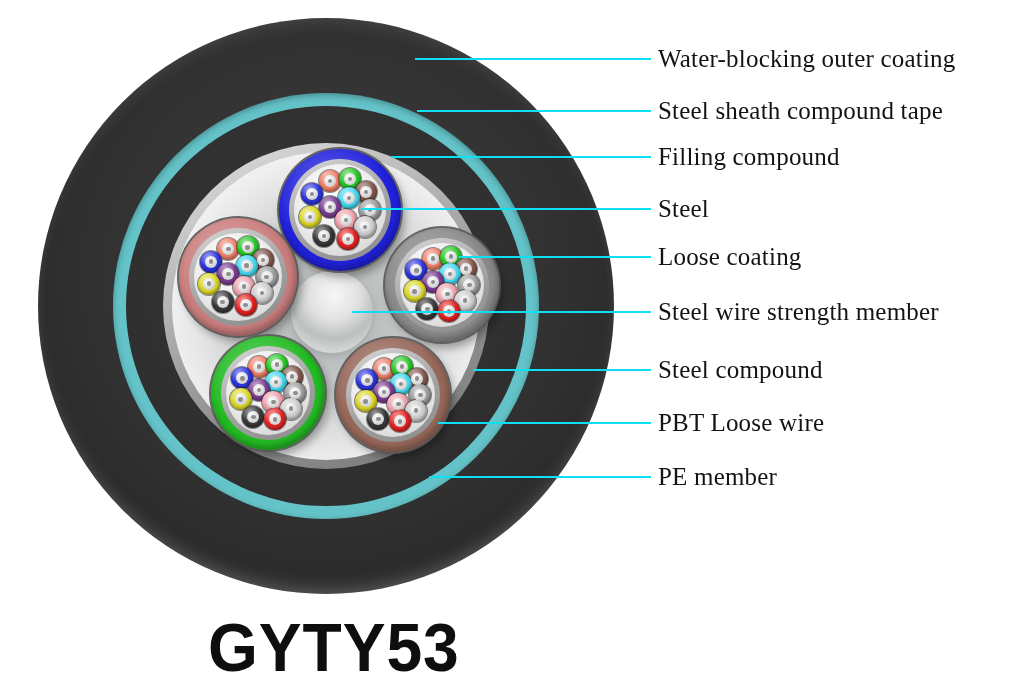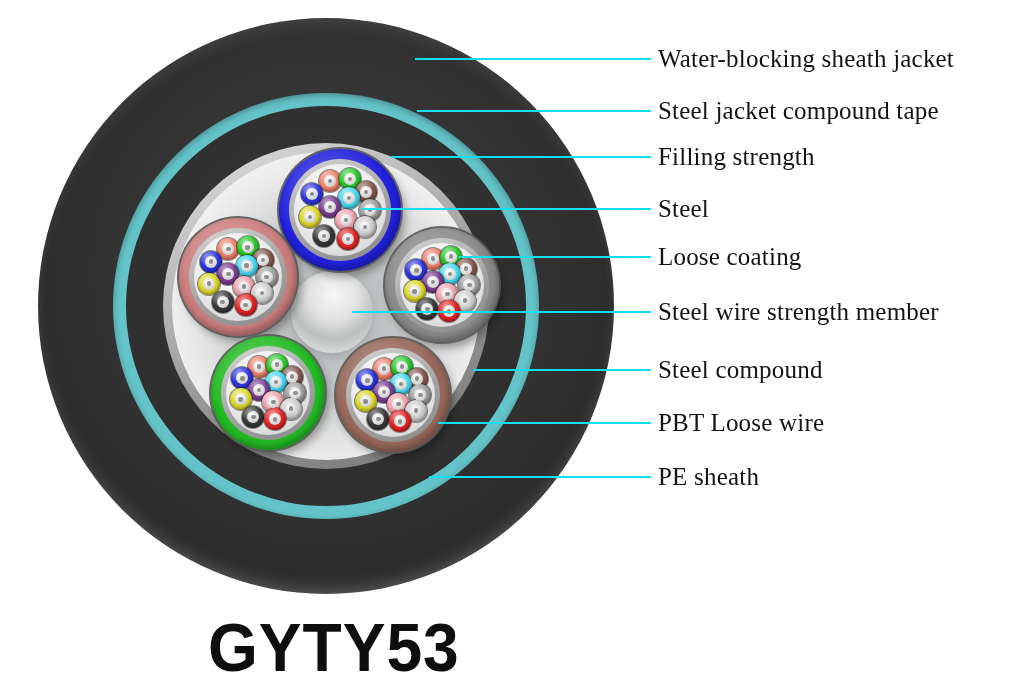--- a/index.html
+++ b/index.html
@@ -215,32 +215,32 @@
       <div class="circle" style="left: 413.626px; top: 408.322px; width: 4.4px; height: 4.4px; background: rgb(141, 141, 141); z-index: 10;"></div>
       <div class="circle" style="left: 367.391px; top: 407.739px; width: 22px; height: 22px; background: radial-gradient(circle at 38% 28%, rgba(255, 255, 255, 0.55) 0%, rgba(255, 255, 255, 0) 48%), rgb(56, 56, 56); z-index: 8; box-shadow: rgba(25, 25, 25, 0.5) 0px 0px 0px 1px, rgba(0, 0, 0, 0.35) -1px -2px 3px inset;"></div>
       <div class="circle" style="left: 372.391px; top: 412.739px; width: 12px; height: 12px; background: radial-gradient(circle at 40% 30%, rgb(255, 255, 255) 0%, rgb(220, 220, 220) 55%, rgb(188, 188, 188) 100%); z-index: 9;"></div>
       <div class="circle" style="left: 376.191px; top: 416.539px; width: 4.4px; height: 4.4px; background: rgb(141, 141, 141); z-index: 10;"></div>
       <div class="circle" style="left: 389.304px; top: 410.478px; width: 22px; height: 22px; background: radial-gradient(circle at 38% 28%, rgba(255, 255, 255, 0.55) 0%, rgba(255, 255, 255, 0) 48%), rgb(229, 34, 34); z-index: 8; box-shadow: rgba(25, 25, 25, 0.5) 0px 0px 0px 1px, rgba(0, 0, 0, 0.35) -1px -2px 3px inset;"></div>
       <div class="circle" style="left: 394.304px; top: 415.478px; width: 12px; height: 12px; background: radial-gradient(circle at 40% 30%, rgb(255, 255, 255) 0%, rgb(220, 220, 220) 55%, rgb(188, 188, 188) 100%); z-index: 9;"></div>
       <div class="circle" style="left: 398.104px; top: 419.278px; width: 4.4px; height: 4.4px; background: rgb(141, 141, 141); z-index: 10;"></div>
     </div>
   <div id="labels">
       <div class="leader" style="left: 415px; top: 58px; width: 236px; background: rgb(16, 223, 242);"></div>
-      <div class="lbl" style="left: 658px; top: 59px;">Water-blocking sheath jacket</div>
+      <div class="lbl" style="left: 658px; top: 59px;">Water-blocking outer coating</div>
       <div class="leader" style="left: 417px; top: 110px; width: 234px; background: rgb(16, 223, 242);"></div>
-      <div class="lbl" style="left: 658px; top: 111px;">Steel jacket compound tape</div>
+      <div class="lbl" style="left: 658px; top: 111px;">Steel sheath compound tape</div>
       <div class="leader" style="left: 391px; top: 156px; width: 260px; background: rgb(16, 223, 242);"></div>
-      <div class="lbl" style="left: 658px; top: 157px;">Filling strength</div>
+      <div class="lbl" style="left: 658px; top: 157px;">Filling compound</div>
       <div class="leader" style="left: 362px; top: 208px; width: 289px; background: rgb(16, 223, 242);"></div>
       <div class="lbl" style="left: 658px; top: 209px;">Steel</div>
       <div class="leader" style="left: 459px; top: 256px; width: 192px; background: rgb(16, 223, 242);"></div>
       <div class="lbl" style="left: 658px; top: 257px;">Loose coating</div>
       <div class="leader" style="left: 352px; top: 311px; width: 299px; background: rgb(16, 223, 242);"></div>
       <div class="lbl" style="left: 658px; top: 312px; text-align: center;">Steel wire strength member</div>
       <div class="leader" style="left: 473px; top: 369px; width: 178px; background: rgb(16, 223, 242);"></div>
       <div class="lbl" style="left: 658px; top: 370px;">Steel compound</div>
       <div class="leader" style="left: 438px; top: 422px; width: 213px; background: rgb(16, 223, 242);"></div>
       <div class="lbl" style="left: 658px; top: 423px;">PBT Loose wire</div>
       <div class="leader" style="left: 429px; top: 476px; width: 222px; background: rgb(16, 223, 242);"></div>
-      <div class="lbl" style="left: 658px; top: 477px;">PE sheath</div>
+      <div class="lbl" style="left: 658px; top: 477px;">PE member</div>
     </div>
   <div class="title">GYTY53</div>
 </div>
 
 </body></html>

